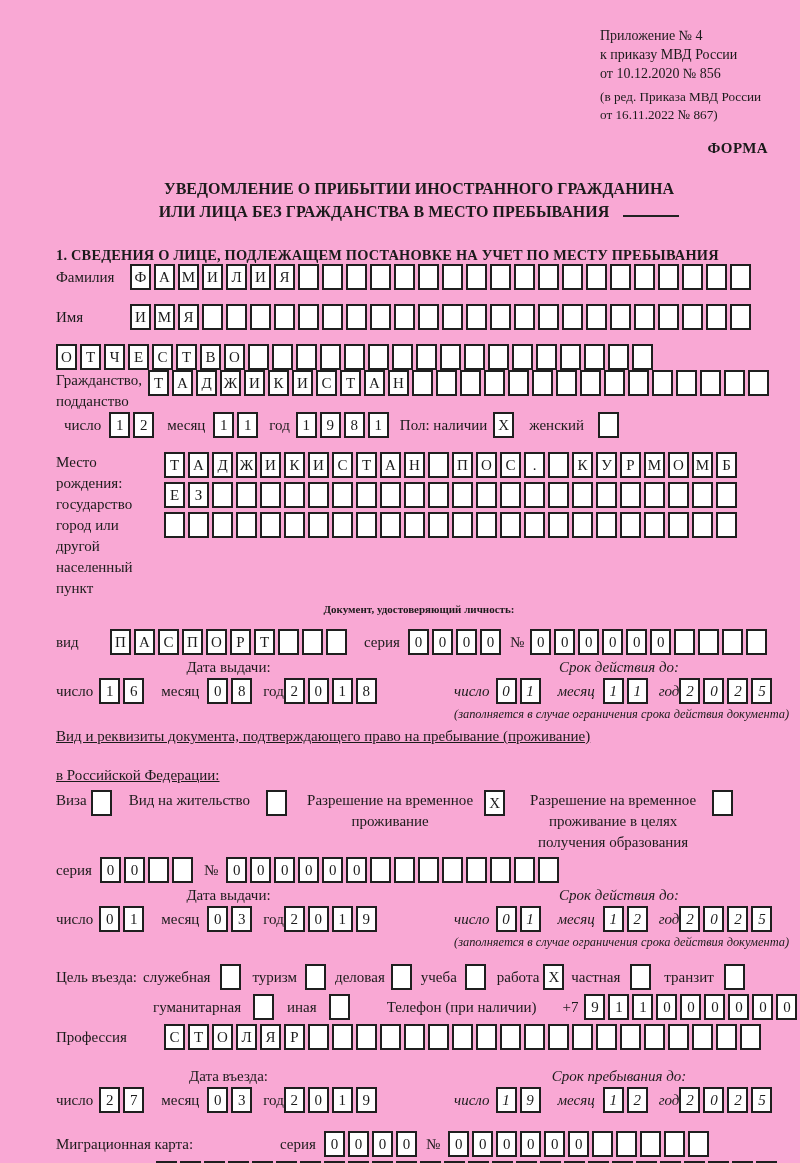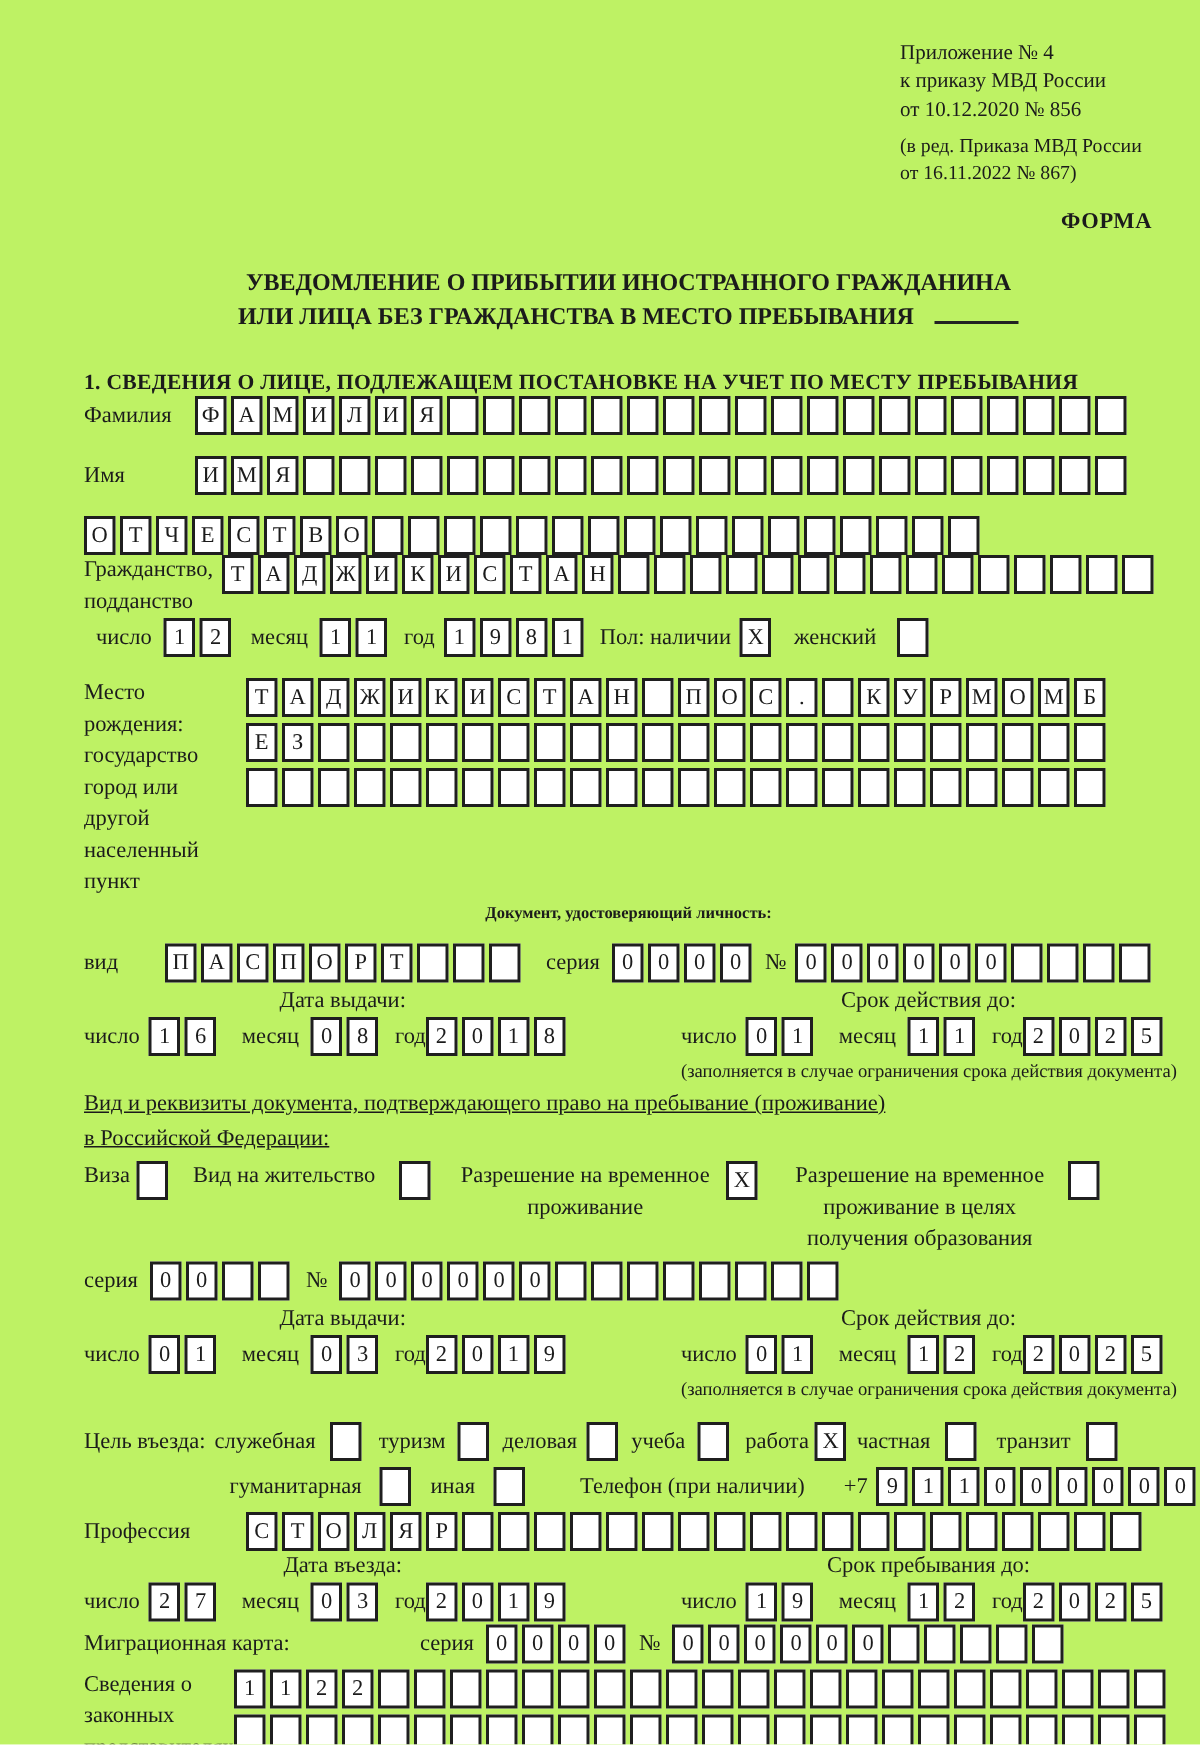--- a/index.html
+++ b/index.html
@@ -1,18 +1,18 @@
 <!DOCTYPE html>
 <html><head>
 <meta charset="utf-8">
 <style>
   * { box-sizing: border-box; margin: 0; padding: 0; }
   html, body { background: #ffffff; }
   .page {
-    width: 800px; height: 1163px; background: #bef264; color: #1b1b1b;
+    width: 800px; height: 1163px; background: #f9a8d4; color: #1b1b1b;
     font-family: "Liberation Serif", serif; font-size: 15px;
     padding: 26px 18px 10px 56px; overflow: hidden; position: relative;
   }
   
   .hdr { margin-left: auto; width: 182px; font-size: 14px; line-height: 19px; }
   .hdr .edition { font-size: 13.2px; margin-top: 5px; line-height: 18px; }
   .form-label { text-align: right; font-weight: bold; font-size: 15px; margin: 16px 14px 3px 0; letter-spacing: .4px; }
   
   .title { text-align: center; font-weight: bold; font-size: 16px; line-height: 23px; margin-top: 20px; }
   .title-underline { display: inline-block; width: 56px; height: 16px; border-bottom: 2px solid #222; margin-left: 14px; }
@@ -21,34 +21,34 @@
   .row { display: flex; align-items: center; }
   .row.top { align-items: flex-start; }
   .lbl { font-size: 15px; line-height: 21px; flex: 0 0 auto; }
   .preline { white-space: pre-line; }
   .w74 { flex: 0 0 74px; } .w54 { flex: 0 0 54px; } .w92 { flex: 0 0 92px; }
   .w97 { flex: 0 0 97px; } .w108 { flex: 0 0 108px; } .w186 { flex: 0 0 186px; }
   .ml4 { margin-left: 4px; } .ml6 { margin-left: 6px; } .ml8 { margin-left: 8px; }
   .ml10 { margin-left: 10px; } .ml12 { margin-left: 12px; } .ml14 { margin-left: 14px; }
   .ml16 { margin-left: 16px; }
   .mr6 { margin-right: 6px; } .mr8 { margin-right: 8px; }
-  .mt2 { margin-top: 14px; } .mt4 { margin-top: 4px; } .mt6 { margin-top: 2px; }
+  .mt2 { margin-top: 14px; } .mt4 { margin-top: 4px; } .mt6 { margin-top: 18px; }
   
   .cells { display: flex; flex: 0 0 auto; }
   .cell {
     width: 21px; height: 26px; border: 2px solid #1f1f1f; margin-right: 3px;
     display: flex; align-items: center; justify-content: center;
     font-size: 15px; background: #fff; flex: 0 0 auto;
   }
   .stack { display: flex; flex-direction: column; gap: 4px; }
   .doc-heading { text-align: center; font-weight: bold; font-size: 11px; margin-top: 4px; }
   
   .dates { display: flex; align-items: flex-start; }
   .dc-left { flex: 0 0 398px; }
-  .dc-right { flex: 1; }
+  .dc-right { flex: 1; font-style: italic; }
   .date-h { text-align: center; font-size: 15px; width: 330px; }
   .dc-left .date-h { width: 345px; }
   .date-line { display: flex; align-items: center; margin-top: 2px; }
   .note { font-size: 12.4px; margin-top: 3px; white-space: nowrap; }
   .plain-line { font-size: 15px; line-height: 21px; text-decoration: underline; }
   .visa-row { display: flex; align-items: flex-start; }
   .wrap160 { flex: 0 0 168px; text-align: center; }
   .wrap175 { flex: 0 0 178px; text-align: center; }
 </style>
 </head>

